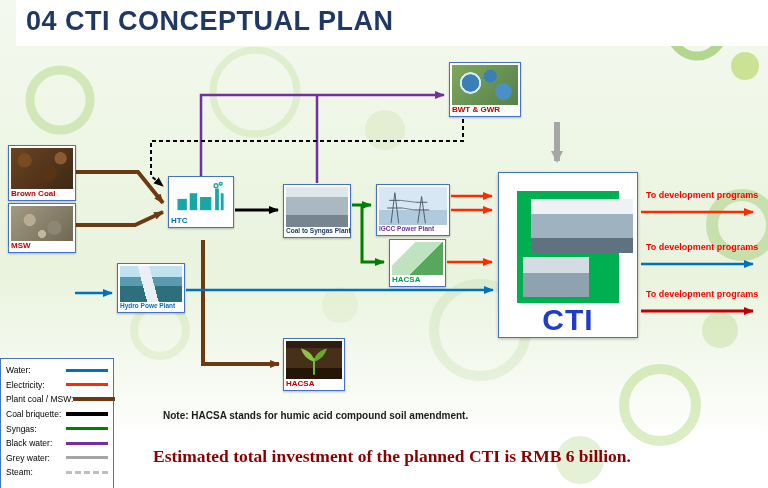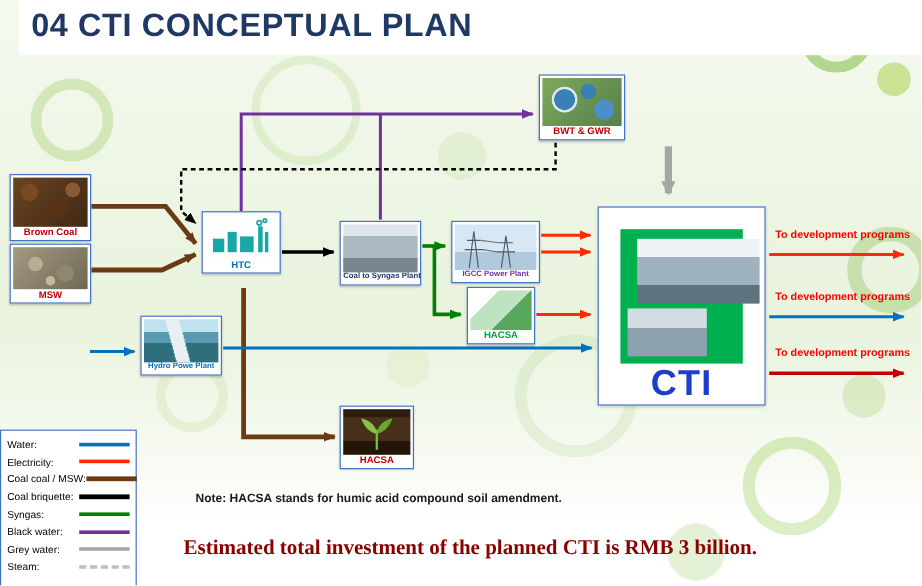--- a/index.html
+++ b/index.html
@@ -11,21 +11,21 @@
   
   .header{position:absolute;left:16px;top:0;width:100%;height:46px;background:#fff;z-index:3;}
   .header h1{margin:0;padding:6px 0 0 10px;font-size:27px;font-weight:bold;
     color:var(--c-title,#1F3864);letter-spacing:.5px;}
 
   
   .node{position:absolute;z-index:5;background:#fff;border:1px solid #4472C4;
     padding:2px;box-sizing:border-box;display:flex;flex-direction:column;
     box-shadow:0 1px 2px rgba(0,0,0,.25);}
   .photo{flex:1;position:relative;overflow:hidden;}
-  .nlabel{flex:0 0 auto;font-size:8px;font-weight:bold;text-align:center;
+  .nlabel{flex:0 0 auto;font-size:8px;font-weight:bold;text-align:left;
     padding-top:1px;line-height:1.05;white-space:nowrap;}
   .lab-red{color:#C00000}.lab-blue{color:#0070C0}.lab-navy{color:#17365D}
   .lab-purple{color:#7030A0}.lab-green{color:#00A050}
   .tiny{font-size:6.5px}
 
   
   .ph-coal{background:
     radial-gradient(circle at 22% 30%,#7a4a22 0 12%,transparent 13%),
     radial-gradient(circle at 62% 62%,#5a3315 0 15%,transparent 16%),
     radial-gradient(circle at 80% 25%,#8a5a33 0 10%,transparent 11%),
@@ -273,21 +273,21 @@
   <div class="legend">
     <div class="lrow">
       <span class="ltext">Water:</span>
       <span class="lline ll-water"></span>
     </div>
     <div class="lrow">
       <span class="ltext">Electricity:</span>
       <span class="lline ll-electricity"></span>
     </div>
     <div class="lrow">
-      <span class="ltext">Coal coal / MSW:</span>
+      <span class="ltext">Plant coal / MSW:</span>
       <span class="lline ll-brown"></span>
     </div>
     <div class="lrow">
       <span class="ltext">Coal briquette:</span>
       <span class="lline ll-briquette"></span>
     </div>
     <div class="lrow">
       <span class="ltext">Syngas:</span>
       <span class="lline ll-syngas"></span>
     </div>
@@ -299,15 +299,15 @@
       <span class="ltext">Grey water:</span>
       <span class="lline ll-greywater"></span>
     </div>
     <div class="lrow">
       <span class="ltext">Steam:</span>
       <span class="lline ll-steam"></span>
     </div>
   </div>
 
   <div class="note">Note: HACSA stands for humic acid compound soil amendment.</div>
-  <div class="footer-text">Estimated total investment of the planned CTI  is RMB 3 billion.</div>
+  <div class="footer-text">Estimated total investment of the planned CTI  is RMB 6 billion.</div>
 
 </div>
 
 </body></html>

